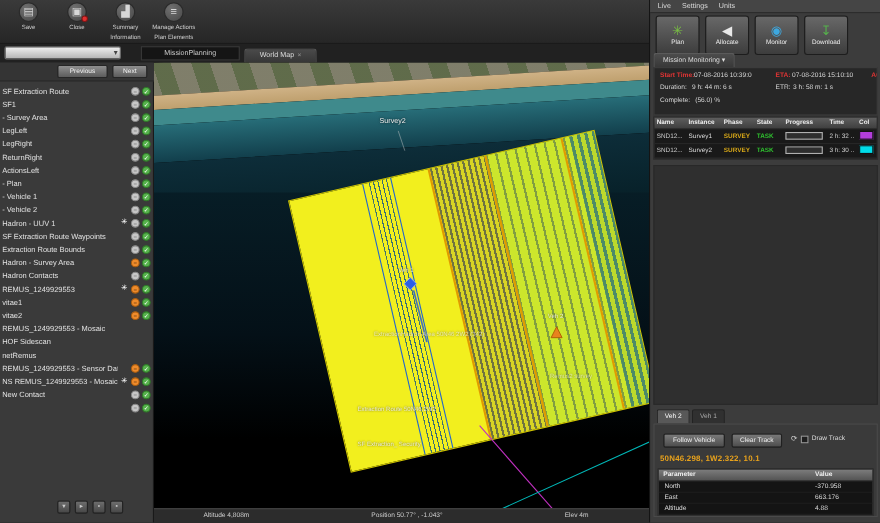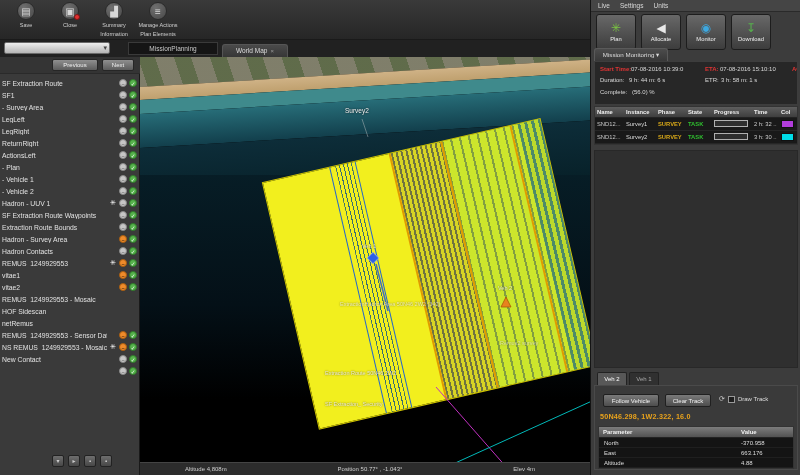--- a/index.html
+++ b/index.html
@@ -540,21 +540,21 @@
     </div>
 
   <div id="veh-box">
     <div class="small-btn" style="left:8px;top:8px;width:56px;">Follow Vehicle</div>
     <div class="small-btn" style="left:70px;top:8px;width:46px;">Clear Track</div>
     <div id="draw-wrap">
       <span style="font-size:7px;color:#ccc;">⟳</span>
       <span id="draw-check"></span>
       <span id="draw-lbl">Draw Track</span>
     </div>
-    <div id="coords">50N46.298, 1W2.322, 16.0</div>
+    <div id="coords">50N46.298, 1W2.322, 10.1</div>
     <div id="ptable">
       <div id="pthead">
 
       <span class="pth">Parameter</span>
           <span class="pth">Value</span>
         </div>
       <div>
 
           <div class="prow">
             <span class="pn">North</span>

